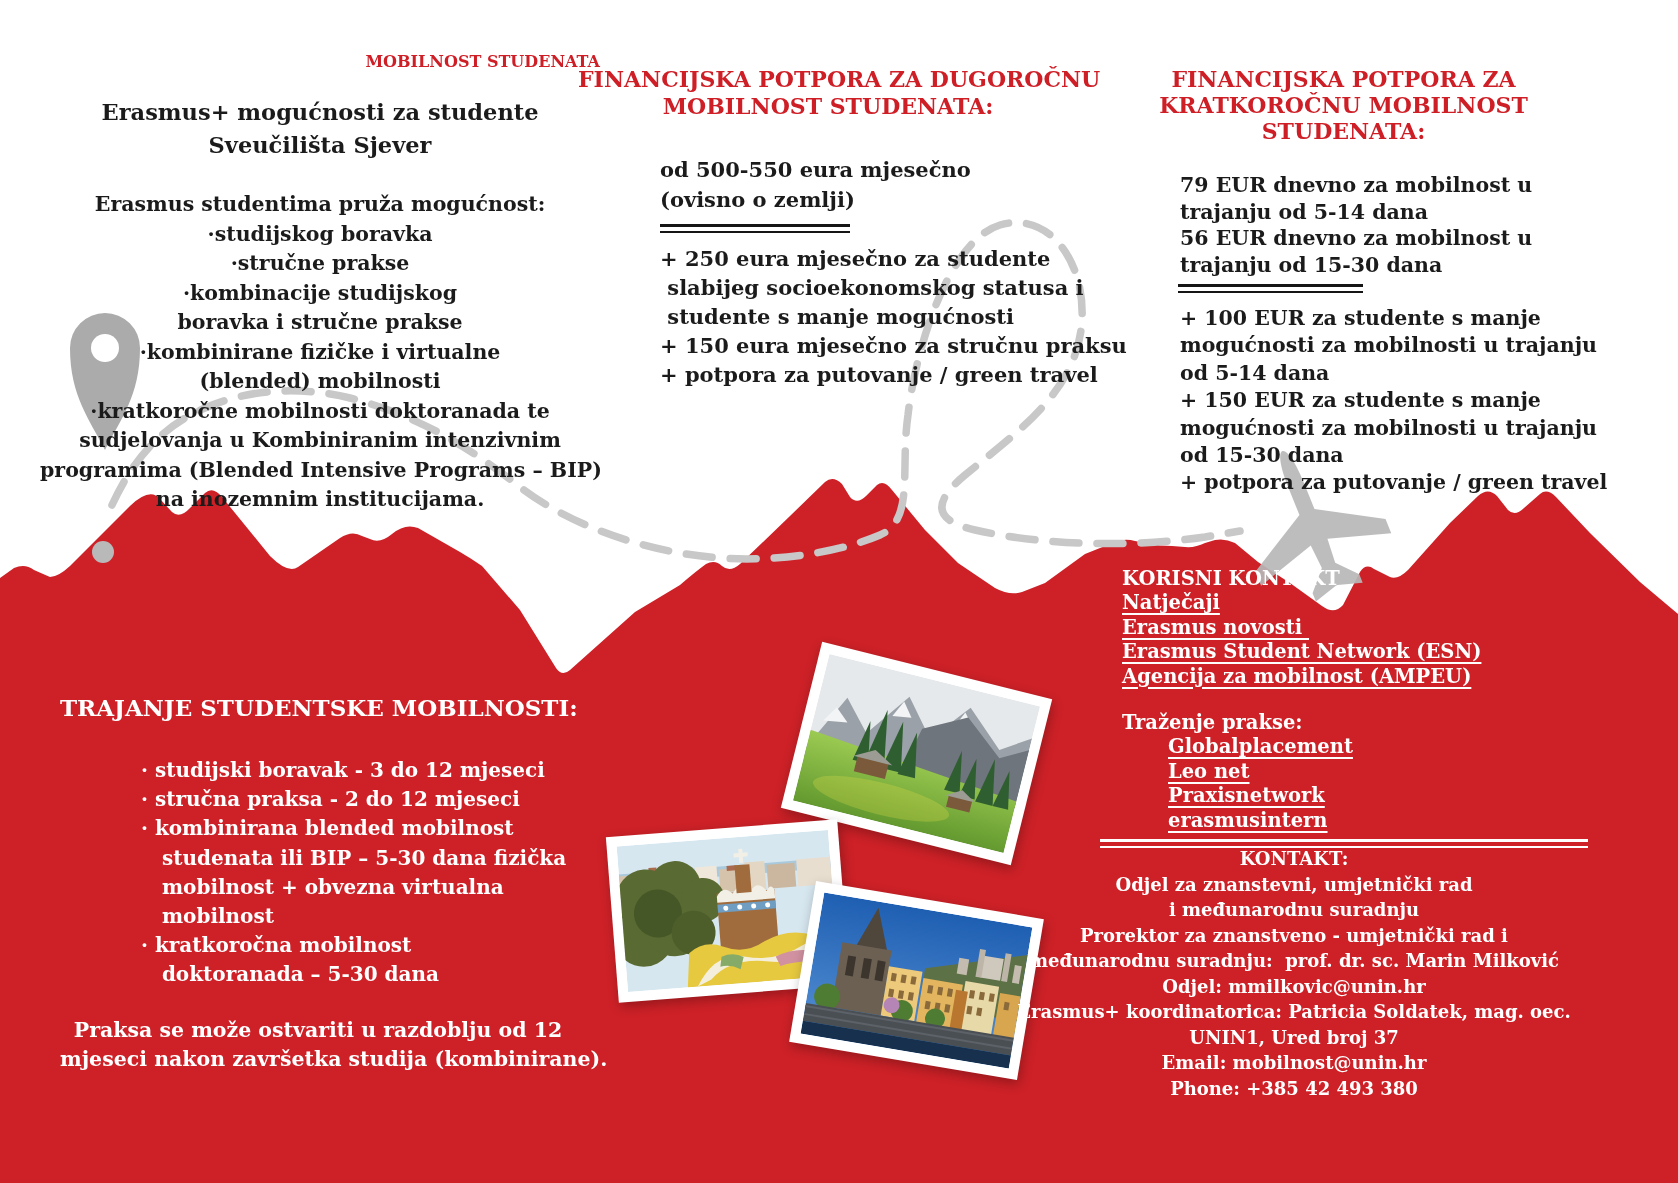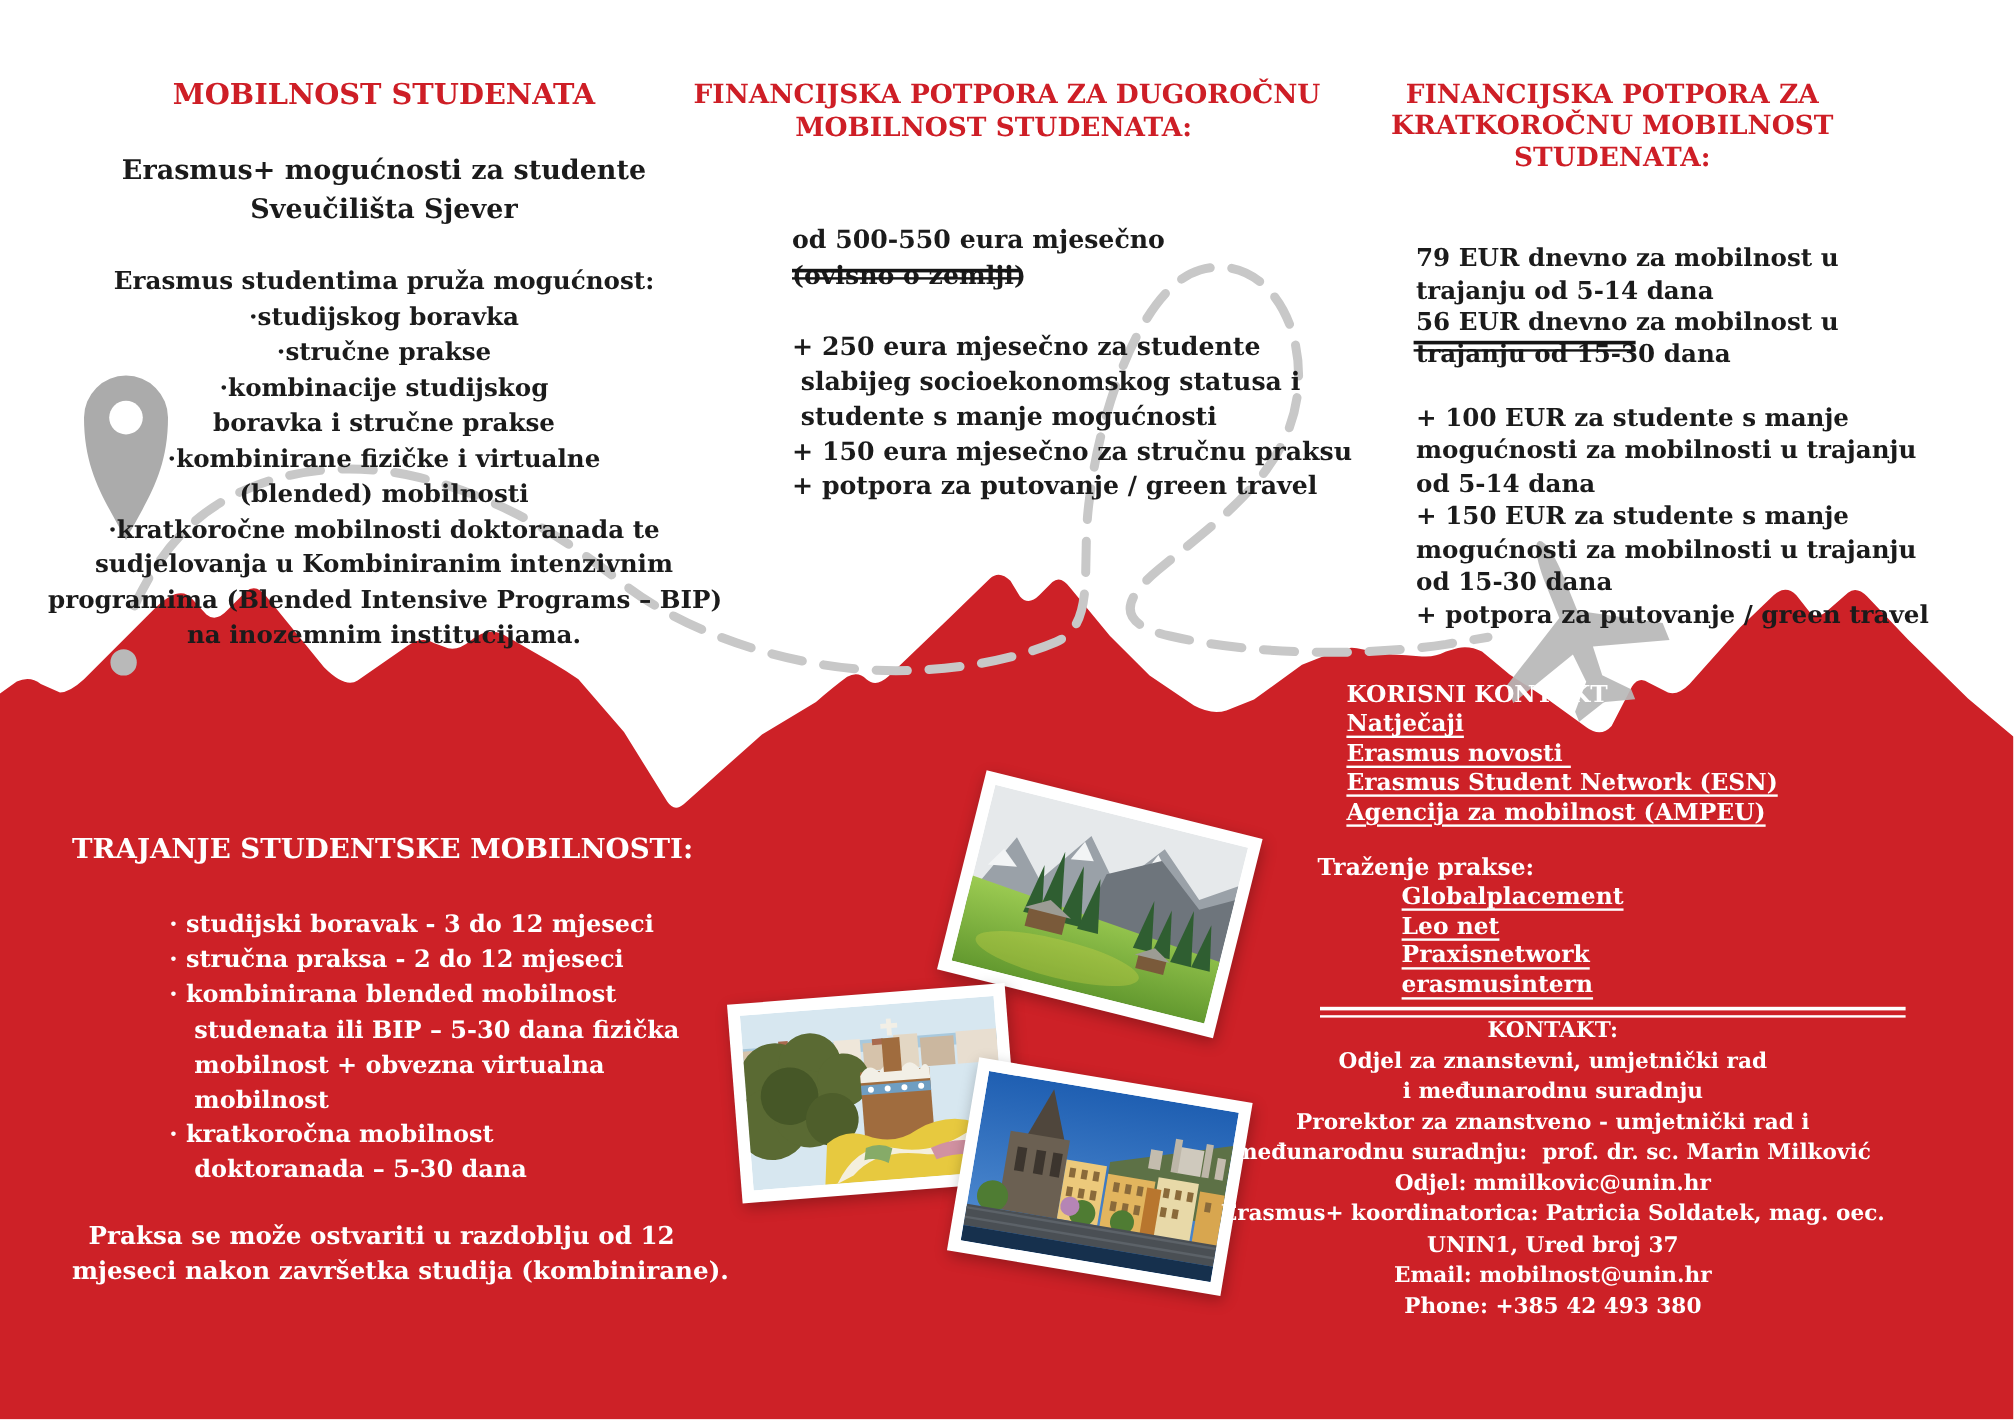--- a/index.html
+++ b/index.html
@@ -4,41 +4,41 @@
 <style>
   html,body{margin:0;padding:0;background:#ffffff;}
   #page{position:relative;width:1678px;height:1183px;overflow:hidden;background:#ffffff;
         font-family:"DejaVu Serif", "Liberation Serif", serif;font-weight:700;}
   #bg-svg{position:absolute;left:0;top:0;width:1678px;height:1183px;}
   .abs{position:absolute;}
   .center{text-align:center;}
   .right{text-align:center;}
   .nowrap{white-space:pre;}
   .red-title{color:#ce1e26;}
-  .black-text{color:#1b1b1b;margin-top:30px;}
+  .black-text{color:#1b1b1b;}
   .white-text{color:#ffffff;}
 
-  #col1-title{left:40px;top:64px;width:560px;font-size:24px;}
+  #col1-title{left:40px;top:52px;width:560px;font-size:16px;text-align:right;}
   #col1-sub1{left:40px;top:99px;width:560px;font-size:22.5px;}
   #col1-sub2{left:40px;top:132px;width:560px;font-size:22.5px;}
   #col1-body{left:40px;top:190px;width:560px;font-size:20.5px;line-height:29.5px;}
 
   #col2-title{left:578px;top:66px;width:500px;font-size:22px;line-height:27px;}
   #col2-amount{left:660px;top:155px;width:420px;font-size:21px;line-height:29.5px;}
   #col2-sep{left:660px;top:224px;width:190px;}
   #col2-items{left:660px;top:244px;width:430px;font-size:21px;line-height:29px;}
 
   #col3-title{left:1100px;top:66px;width:487px;font-size:22px;line-height:26px;}
   #col3-rates{left:1180px;top:172px;width:420px;font-size:20.5px;line-height:26.5px;}
   #col3-sep{left:1178px;top:284px;width:185px;}
   #col3-extras{left:1180px;top:305px;width:440px;font-size:20.5px;line-height:27.4px;}
 
   #links-heading{left:1122px;top:567px;width:400px;font-size:19.5px;line-height:24.5px;}
   #links-list{left:1122px;top:591px;width:400px;font-size:19.5px;line-height:24.5px;}
-  #practice-heading{left:1098px;top:711px;width:400px;font-size:19.5px;line-height:24.5px;}
+  #practice-heading{left:1122px;top:711px;width:400px;font-size:19.5px;line-height:24.5px;}
   #practice-list{left:1168px;top:735px;width:400px;font-size:19.5px;line-height:24.5px;}
   .link-line{text-decoration:underline;text-decoration-thickness:2px;text-underline-offset:4px;white-space:pre;cursor:pointer;}
 
   #contact-sep{left:1100px;top:839px;width:488px;}
   #contact-block{left:1000px;top:846px;width:588px;font-size:18px;line-height:25.5px;}
 
   #duration-title{left:60px;top:694px;width:516px;font-size:23px;}
   #duration-bullets{left:141px;top:756px;width:470px;font-size:20px;line-height:29.2px;}
   #duration-note{left:60px;top:1016px;width:516px;font-size:20.5px;line-height:29px;}
 

